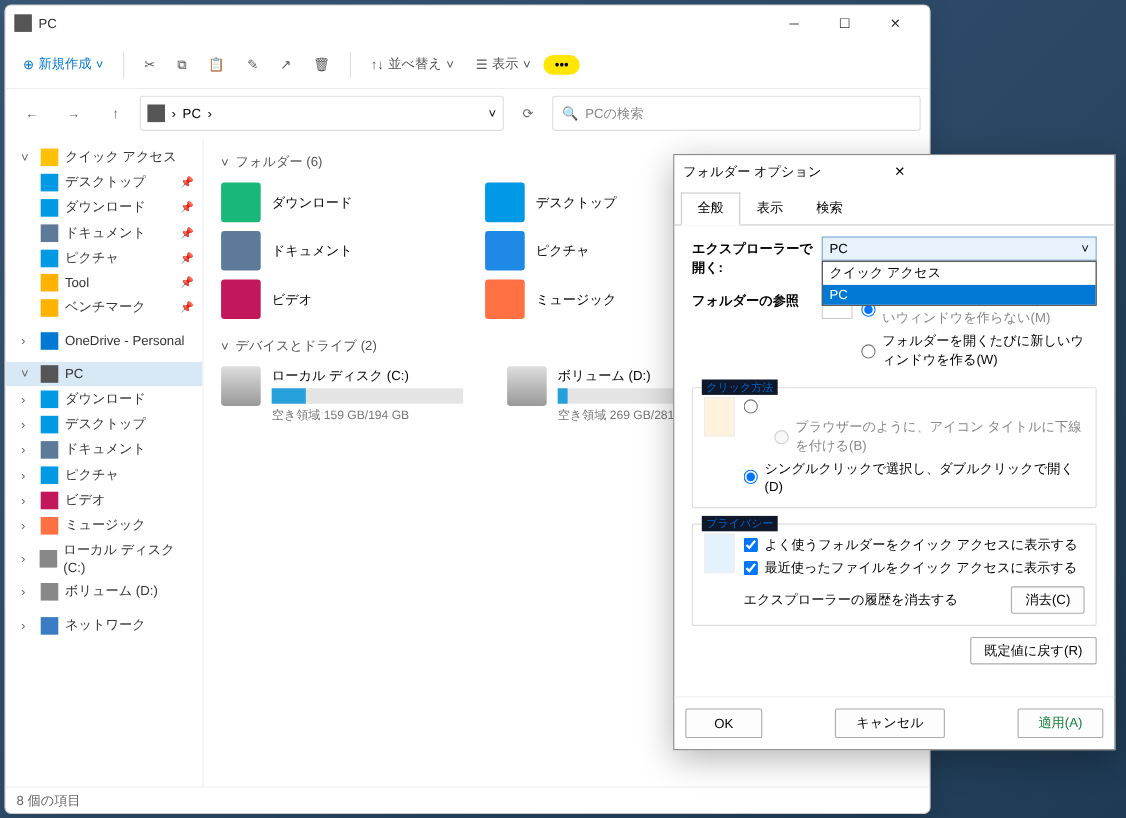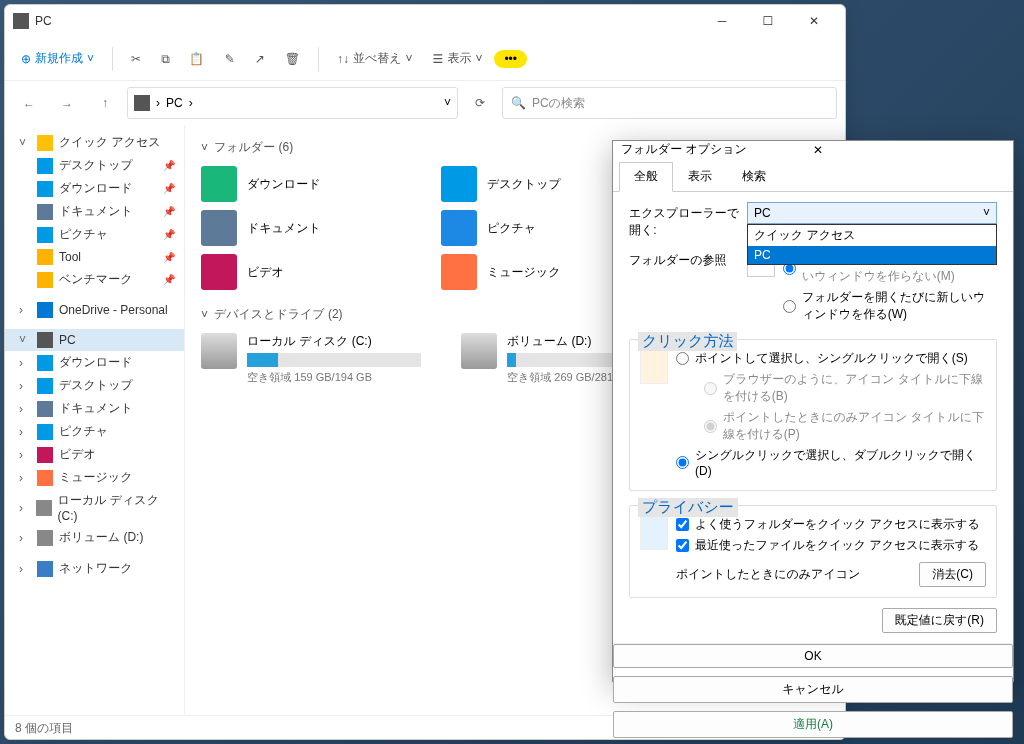--- a/index.html
+++ b/index.html
@@ -41,33 +41,33 @@
 
 
 .dialog{position:absolute;top:140px;left:612px;width:402px;height:542px;background:#fff;border:1px solid #888;box-shadow:0 8px 30px rgba(0,0,0,0.3);display:flex;flex-direction:column;}
 .dtitle{display:flex;align-items:center;height:30px;padding:0 8px;}
 .dtitle span{flex:1;}
 .dtabs{display:flex;border-bottom:1px solid #ccc;padding:0 6px;margin-top:4px;}
 .dtab{padding:5px 14px;border:1px solid transparent;}
 .dtab.active{border:1px solid #ccc;border-bottom:1px solid #fff;margin-bottom:-1px;background:#fff;}
 .dbody{flex:1;padding:10px 16px;display:flex;flex-direction:column;gap:10px;font-size:11px;}
 .drow{display:flex;align-items:flex-start;gap:8px;}
-.dlabel{width:110px;padding-top:3px;}
+.dlabel{width:110px;padding-top:3px;font-weight:bold;}
 .combo-wrap{position:relative;flex:1;}
 .combo{border:1px solid #7aa7d8;background:#e8f2fc;padding:3px 6px;display:flex;justify-content:space-between;}
 .dropdown{position:absolute;top:100%;left:0;right:0;background:#fff;border:1px solid #333;z-index:10;}
 .dropdown div{padding:2px 6px;}
 .dropdown .hl{background:#0078d4;color:#fff;}
 .group{border:1px solid #ddd;border-radius:2px;padding:8px 10px 10px;margin-top:4px;position:relative;}
-.group>legend,.glegend{position:absolute;top:-8px;left:8px;background:#e5e5e5;padding:0 4px;color:#0066cc;font-size:15px;}
+.group>legend,.glegend{position:absolute;top:-8px;left:8px;background:#0f172a;padding:0 4px;color:#0066cc;font-size:10px;}
 .radio,.check{display:flex;align-items:center;gap:6px;padding:2px 0;}
 .radio input,.check input{margin:0;}
 .radio.dim{color:#888;}
 .group-inner{margin-left:28px;}
-.dbtns{display:flex;justify-content:space-between;gap:8px;border-top:1px solid #eee;flex-direction:column;}
+.dbtns{display:flex;justify-content:space-between;gap:8px;padding:10px;border-top:1px solid #eee;}
 .dbtns button{padding:4px 18px;border:1px solid #aaa;background:#fdfdfd;border-radius:2px;min-width:70px;}
 .right-btn{margin-left:auto;padding:3px 12px;border:1px solid #aaa;background:#fdfdfd;border-radius:2px;}
 
 .c-dl{background:#19b77a}.c-dk{background:#0099e5}.c-doc{background:#5d7b99}.c-pic{background:#1e88e5}.c-vid{background:#c2185b}.c-mus{background:#ff7043}
 
 .i-star{background:#ffc107}.i-blue{background:#0099e5}.i-ylw{background:#ffb300}.i-doc{background:#5d7b99}.i-cloud{background:#0078d4}.i-pc{background:#555}.i-net{background:#3b7dc4}.i-drv{background:#888}.i-vid{background:#c2185b}.i-mus{background:#ff7043}
 </style>
 </head>
 <body>
 
@@ -316,30 +316,25 @@
       </div>
     </div>
 
     <div class="group">
       <div class="glegend">クリック方法</div>
       <div style="display:flex;gap:8px">
         <div style="width:28px;height:36px;background:#fff3e0;border:1px solid #eee"></div>
         <div style="flex:1">
           <label class="radio">
               <input type="radio" style="">
-              <span>ポイントして選択し、シングルクリックで開く(S)</span>
             </label>
           <div class="group-inner">
             <label class="radio dim">
                 <input type="radio" disabled="" style="">
                 <span>ブラウザーのように、アイコン タイトルに下線を付ける(B)</span>
-              </label>
-            <label class="radio dim">
-                <input type="radio" disabled="" checked="" style="">
-                <span>ポイントしたときにのみアイコン タイトルに下線を付ける(P)</span>
               </label>
           </div>
           <label class="radio">
               <input type="radio" checked="" style="">
               <span>シングルクリックで選択し、ダブルクリックで開く(D)</span>
             </label>
         </div>
       </div>
     </div>
 
@@ -350,21 +345,21 @@
         <div style="flex:1">
           <label class="check">
               <input type="checkbox" checked="" style="">
               <span>よく使うフォルダーをクイック アクセスに表示する</span>
             </label>
           <label class="check">
               <input type="checkbox" checked="" style="">
               <span>最近使ったファイルをクイック アクセスに表示する</span>
             </label>
           <div style="display:flex;align-items:center;margin-top:6px;gap:10px">
-            <span>ポイントしたときにのみアイコン</span>
+            <span>エクスプローラーの履歴を消去する</span>
             <button class="right-btn">消去(C)</button>
           </div>
         </div>
       </div>
     </div>
 
     <div style="display:flex;">
         <button class="right-btn" style="margin-left:auto">既定値に戻す(R)</button>
       </div>
   </div>

